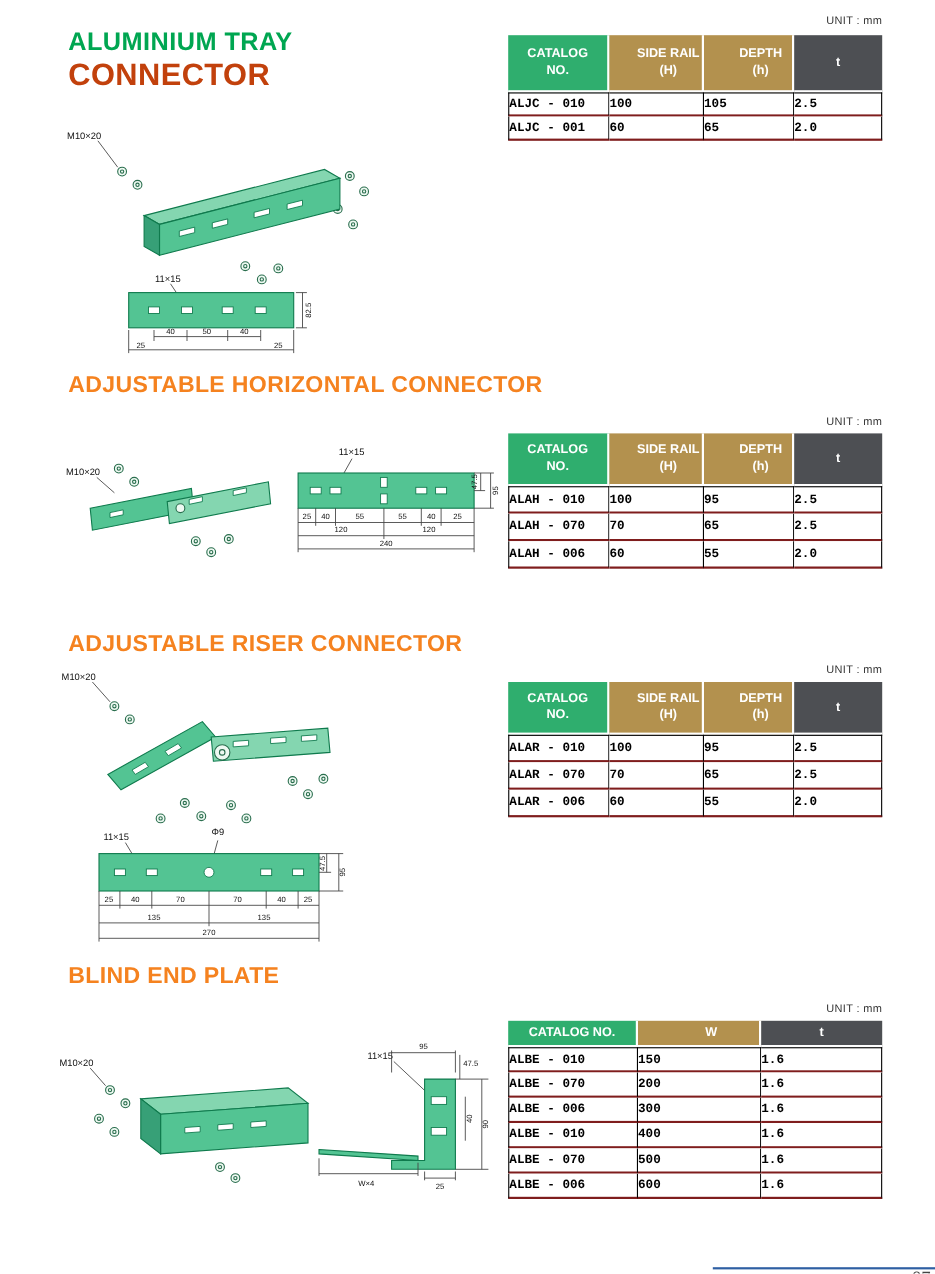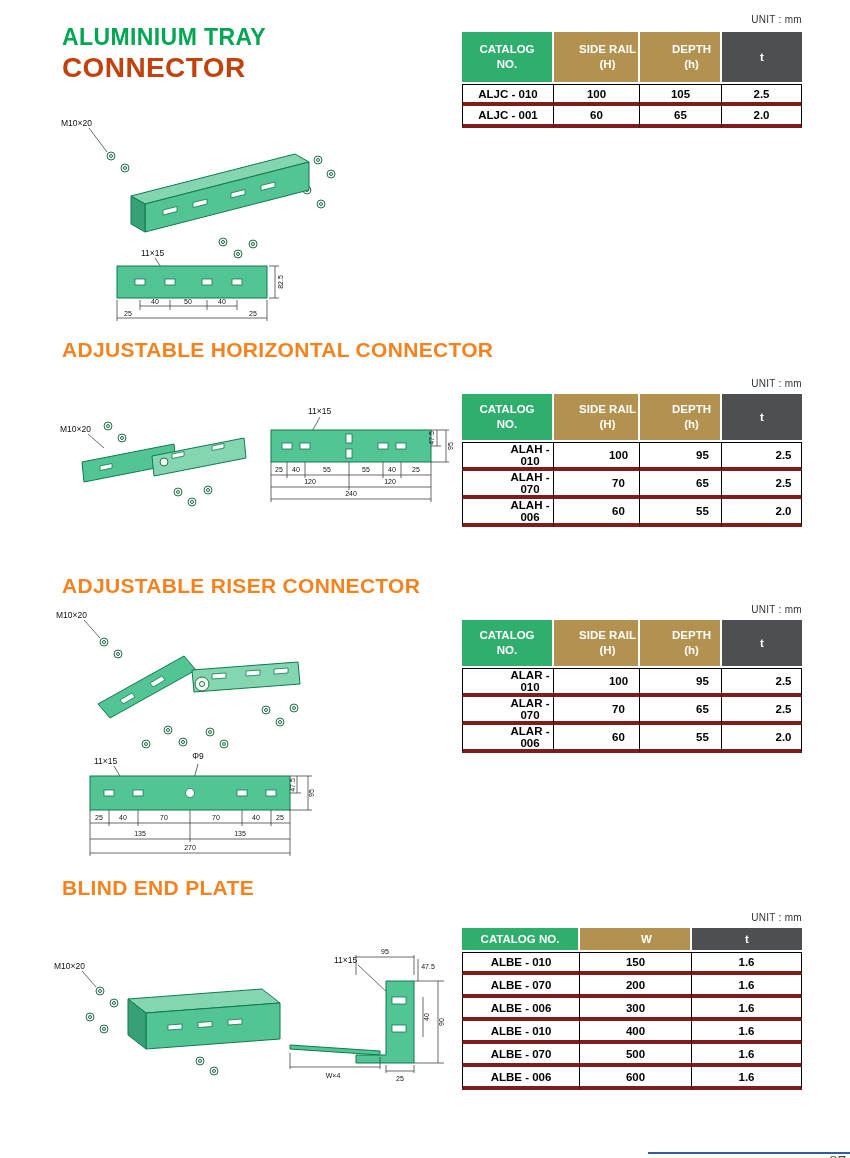--- a/index.html
+++ b/index.html
@@ -11,27 +11,27 @@
   .title-block { position:absolute; }
   .title-green { color:#00A651; font-size:23px; font-weight:bold; letter-spacing:0.4px; }
   .title-black { color:#c2410c; font-size:28px; font-weight:bold; letter-spacing:0.4px; margin-top:1px; }
   .orange-heading { position:absolute; color:#F5821F; font-size:21px; font-weight:bold; letter-spacing:0.3px; }
 
   table.spec { position:absolute; border-collapse:separate; border-spacing:0; table-layout:fixed; background:#fff; }
   table.spec th { border:none; border-right:2px solid #fff; border-bottom:2px solid #fff;
                   color:#fff; font-size:11.5px; font-weight:bold; line-height:1.3;
                   text-align:center; vertical-align:middle; }
   table.spec th:last-child { border-right:none; }
-  table.spec td { border-right:1px solid #000; border-bottom:4px solid #7f1d1d;
-                  font-size:11.5px; font-weight:bold; color:#000; text-align:center;
-                  vertical-align:middle; background:#fff; }
+  table.spec td { border-right:1px solid #000; border-bottom:2px solid #7f1d1d;
+                  font-size:11.5px; font-weight:bold; color:#000; 
+                  vertical-align:middle; background:#fff;font-family:Liberation Mono, monospace; }
   table.spec td:first-child { border-left:1px solid #000; }
   table.spec tbody tr:first-child td { border-top:1px solid #000; }
   .t1 th { height:52px; } .t1 td { height:22px; }
-  .t2 th, .t3 th { height:48px; } .t2 td, .t3 td { height:25px;padding-left:44px; }
+  .t2 th, .t3 th { height:48px; } .t2 td, .t3 td { height:25px; }
   .t4 th { height:24px; } .t4 td { height:23px; }
   .h-green { background:#2FAE6E; }
   .h-tan   { background:#B3914E;padding-left:23px; }
   .h-dark  { background:#4D4F53; }
 
   .drawing { position:absolute; }
   .plate       { fill:#53C493; stroke:#0F7A4D; stroke-width:1; }
   .plate-light { fill:#84D6B0; stroke:#0F7A4D; stroke-width:1; }
   .plate-dark  { fill:#37A077; stroke:#0F7A4D; stroke-width:1; }
   .slot  { fill:#ffffff; stroke:#0F7A4D; stroke-width:0.8; }

